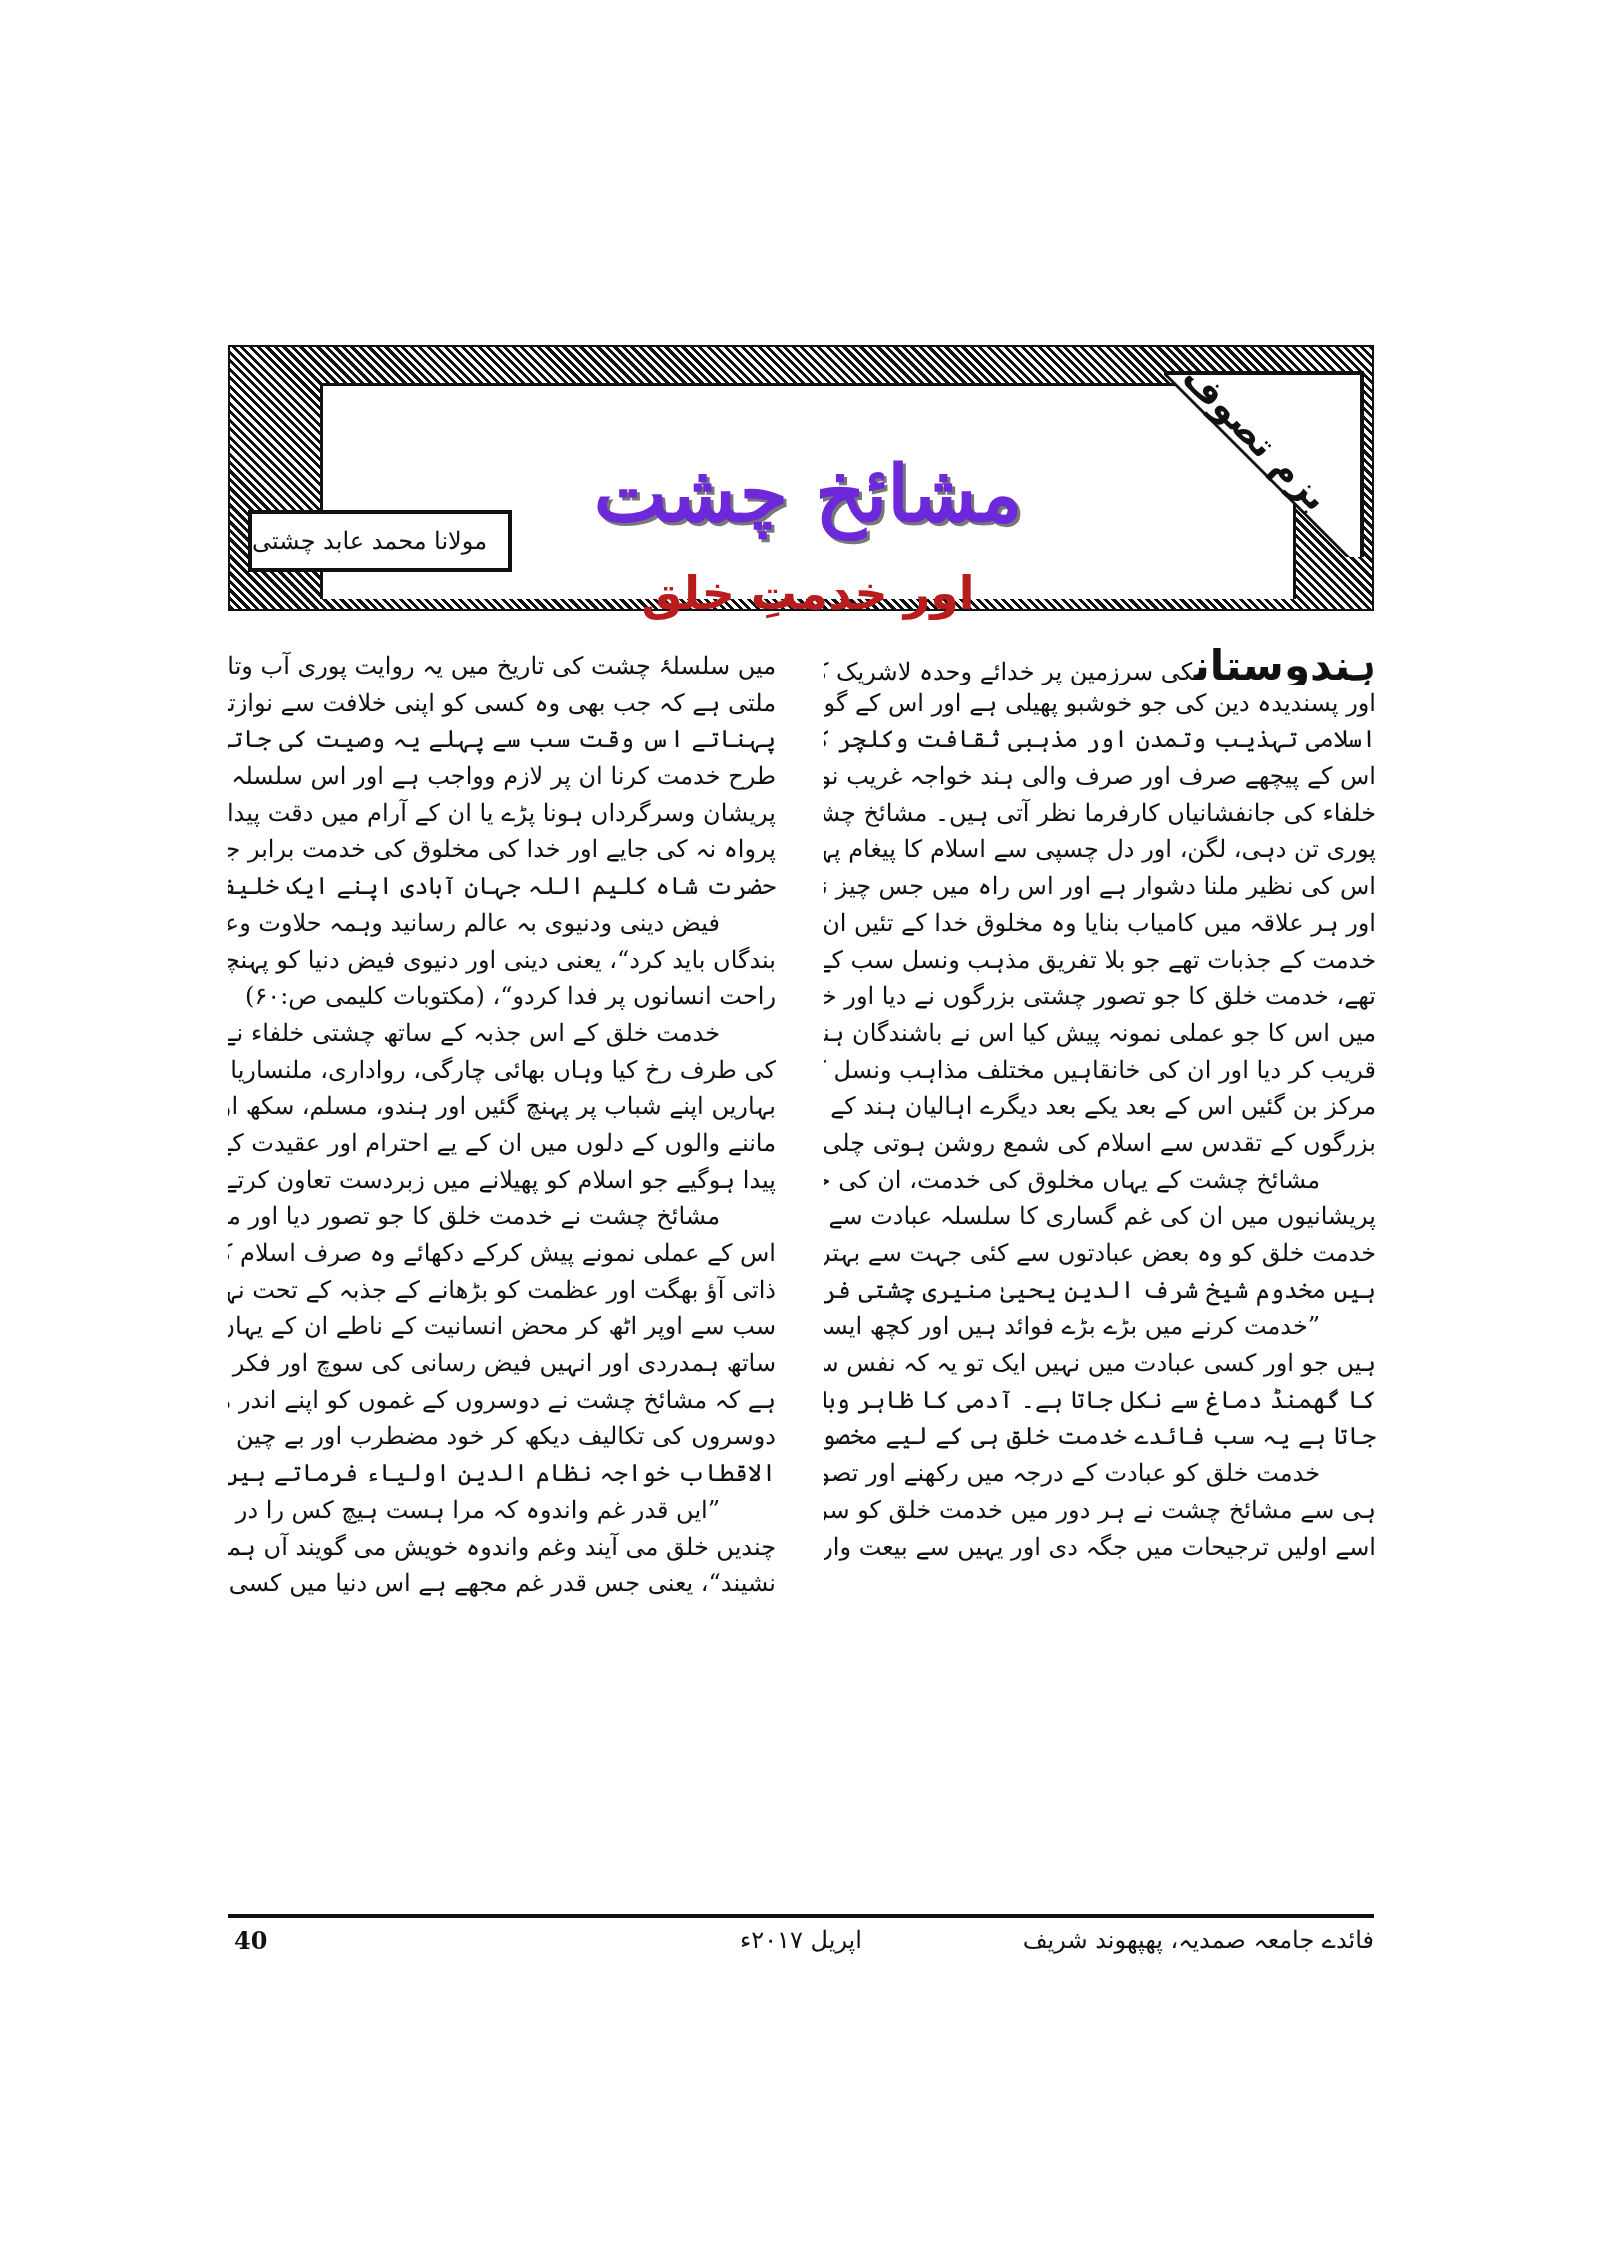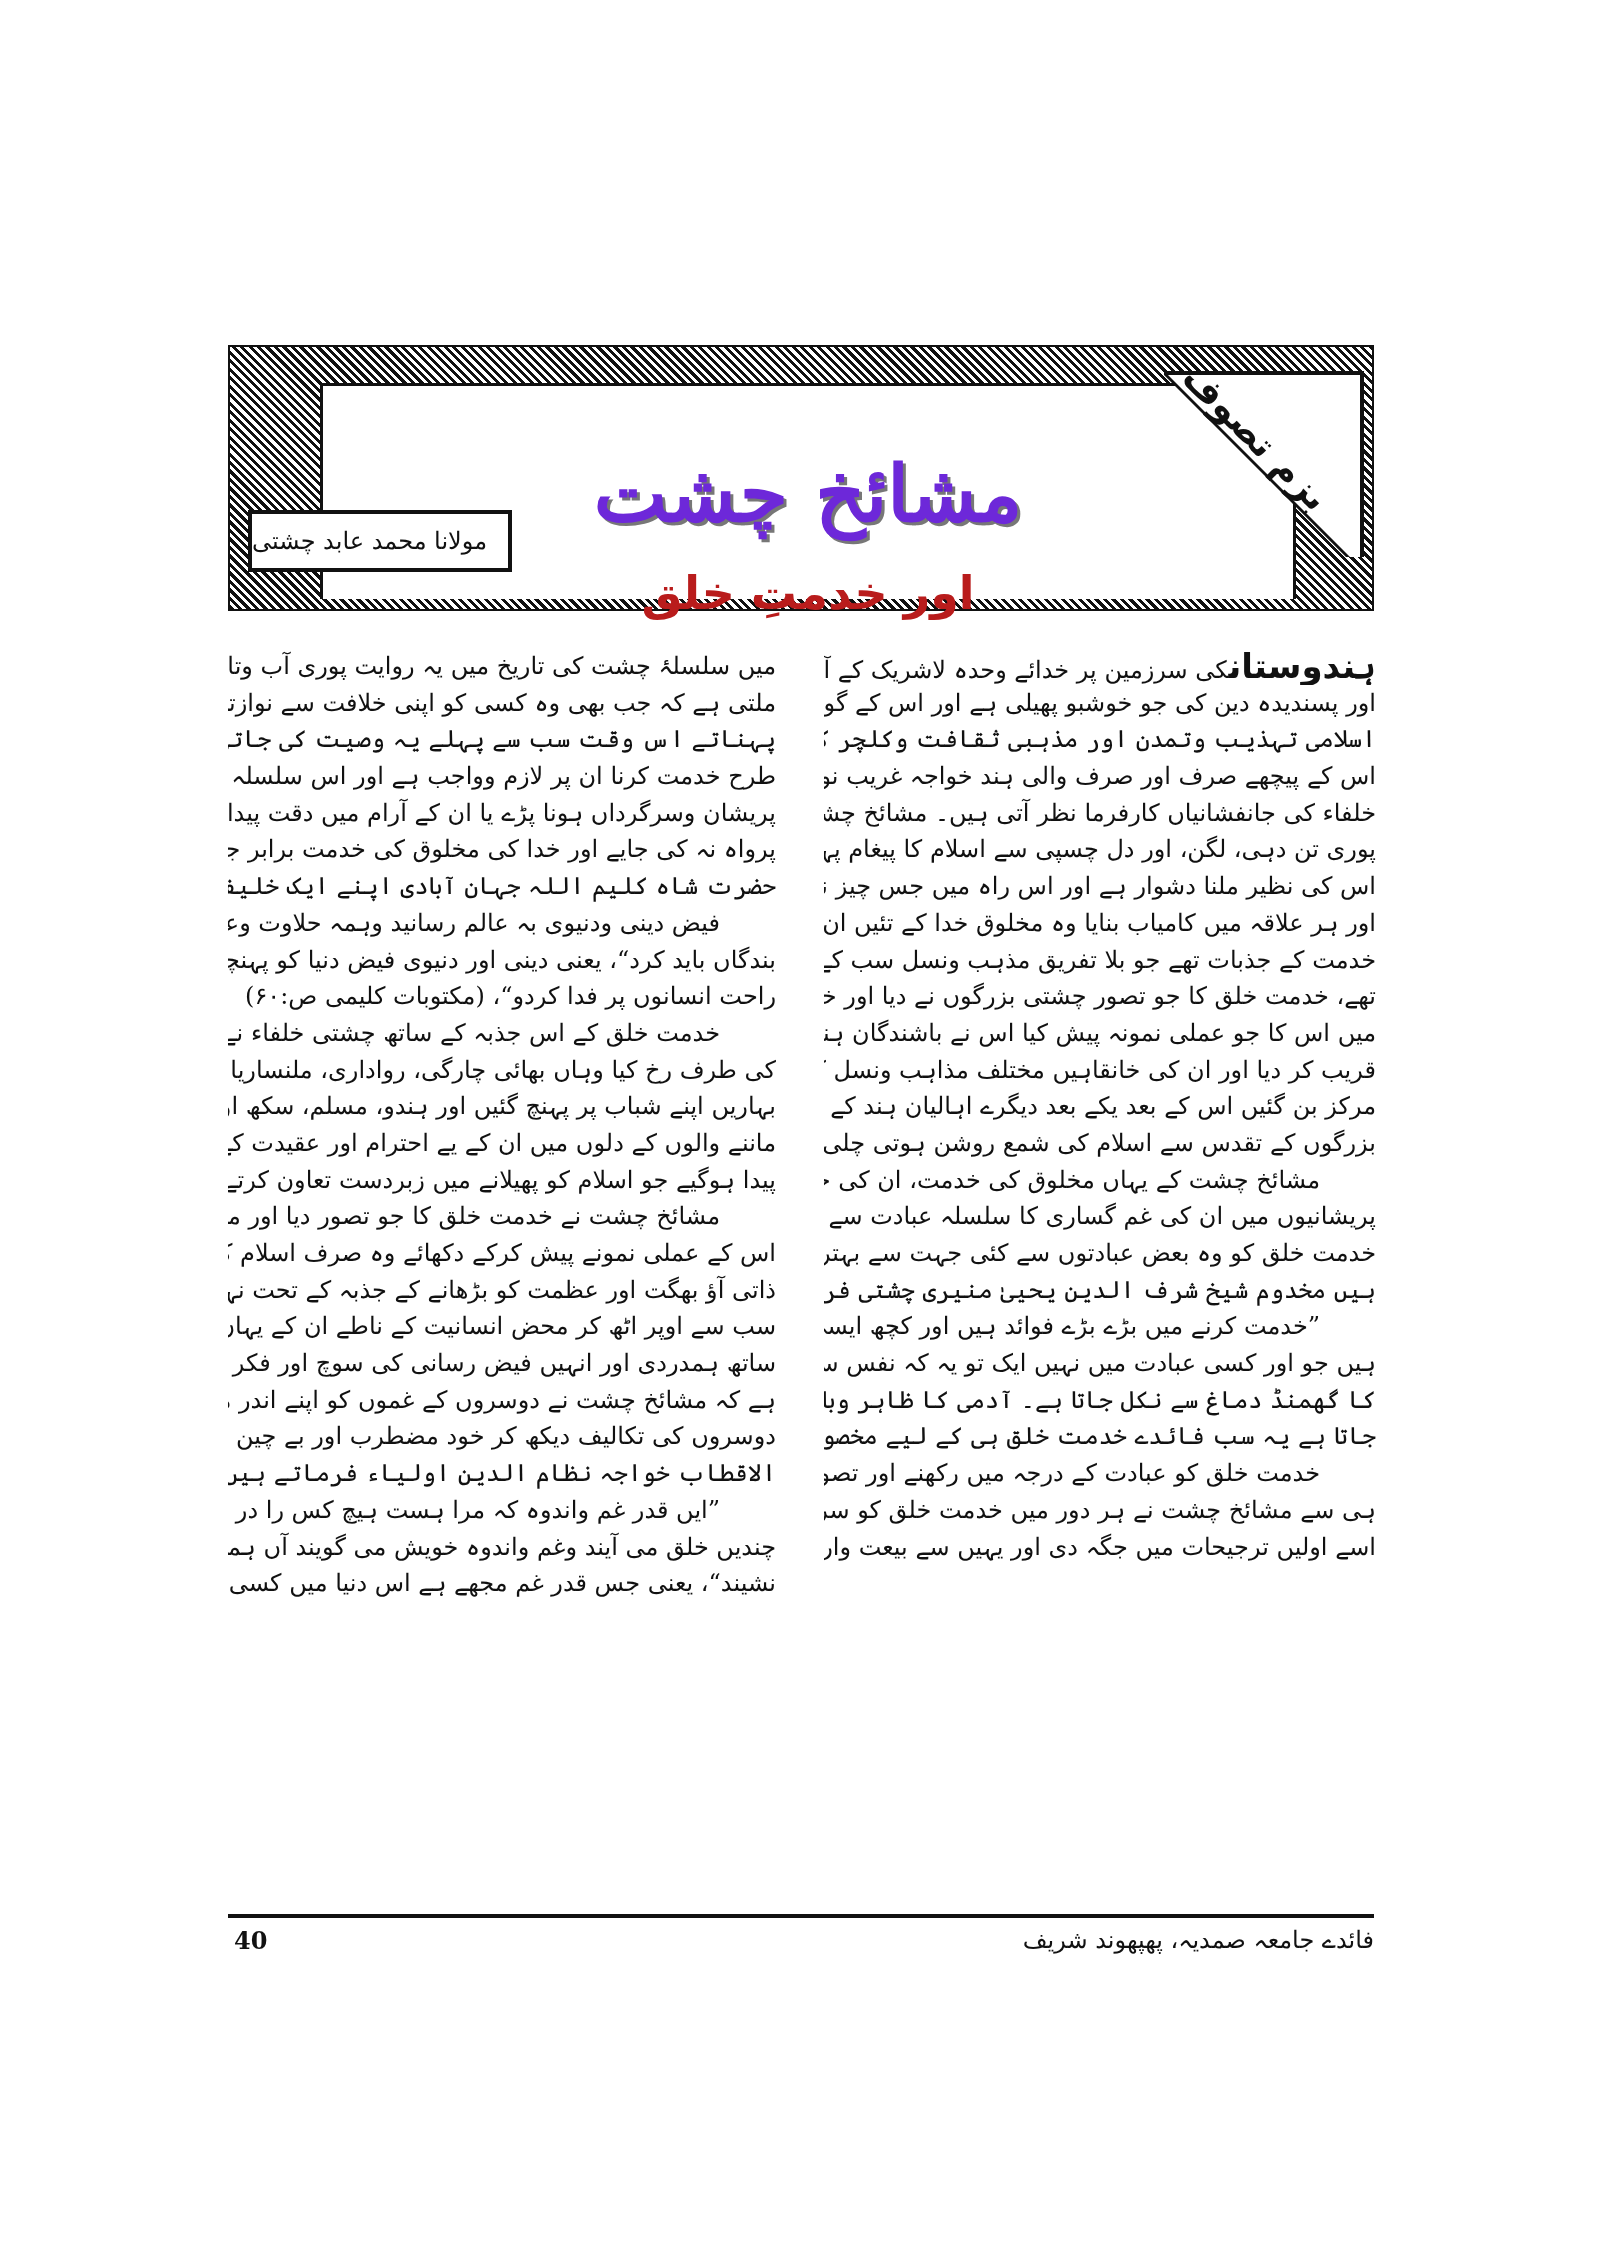--- a/index.html
+++ b/index.html
@@ -42,21 +42,21 @@
   .col { position:absolute; top:648px; direction:rtl; text-align:justify;
          font-family:"DejaVu Serif", serif; font-size:24px; line-height:36.7px; }
   #col-right { left:824px; width:552px; }
   #col-left  { left:228px; width:548px; }
 
   .line { display:block; white-space:nowrap; text-align:justify; text-align-last:justify; height:36.7px; overflow:hidden; }
   .line.short { text-align-last:right; }
   .line.indent { padding-right:56px; }
   .line.center { text-align-last:center; }
 
-  .lead { font-family:"DejaVu Sans", sans-serif; font-weight:bold; font-size:34px; }
+  .lead { font-family:"DejaVu Sans", sans-serif; font-weight:bold; font-size:42px; }
 
   #footer-rule { position:absolute; left:228px; top:1914px; width:1146px; height:4px; background:#111; }
   #footer { position:absolute; left:228px; top:1926px; width:1146px; height:40px;
             font-family:"DejaVu Serif", serif; font-size:24px; }
   #footer-affil { position:absolute; right:0; top:0; direction:rtl; }
   #footer-date { position:absolute; left:0; right:0; text-align:center; top:0; direction:rtl; }
   #footer-page { position:absolute; left:6px; top:0; font-weight:bold; direction:rtl; }
 </style>
 </head>
 <body>
@@ -127,14 +127,15 @@
   <span class="line">دوسروں کی تکالیف دیکھ کر خود مضطرب اور بے چین ہوگئے قطب</span>
   <span class="line short">الاقطاب خواجہ نظام الدین اولیاء فرماتے ہیں :</span>
   <span class="line indent">”ایں قدر غم واندوہ کہ مرا ہست ہیچ کس را در ایں جہاں نبود، زیرا کہ</span>
   <span class="line">چندیں خلق می آیند وغم واندوہ خویش می گویند آں ہمہ بر دل وجان من می</span>
   <span class="line">نشیند“، یعنی جس قدر غم مجھے ہے اس دنیا میں کسی کو نہیں اس لئے کہ اتنی</span>
 </div>
 
 <div id="footer-rule"></div>
 <div id="footer">
   <span id="footer-affil">فائدے جامعہ صمدیہ، پھپھوند شریف</span>
+  <span id="footer-date">اپریل ۲۰۱۷ء</span>
   <span id="footer-page">40</span>
 </div>
 
 </body></html>

